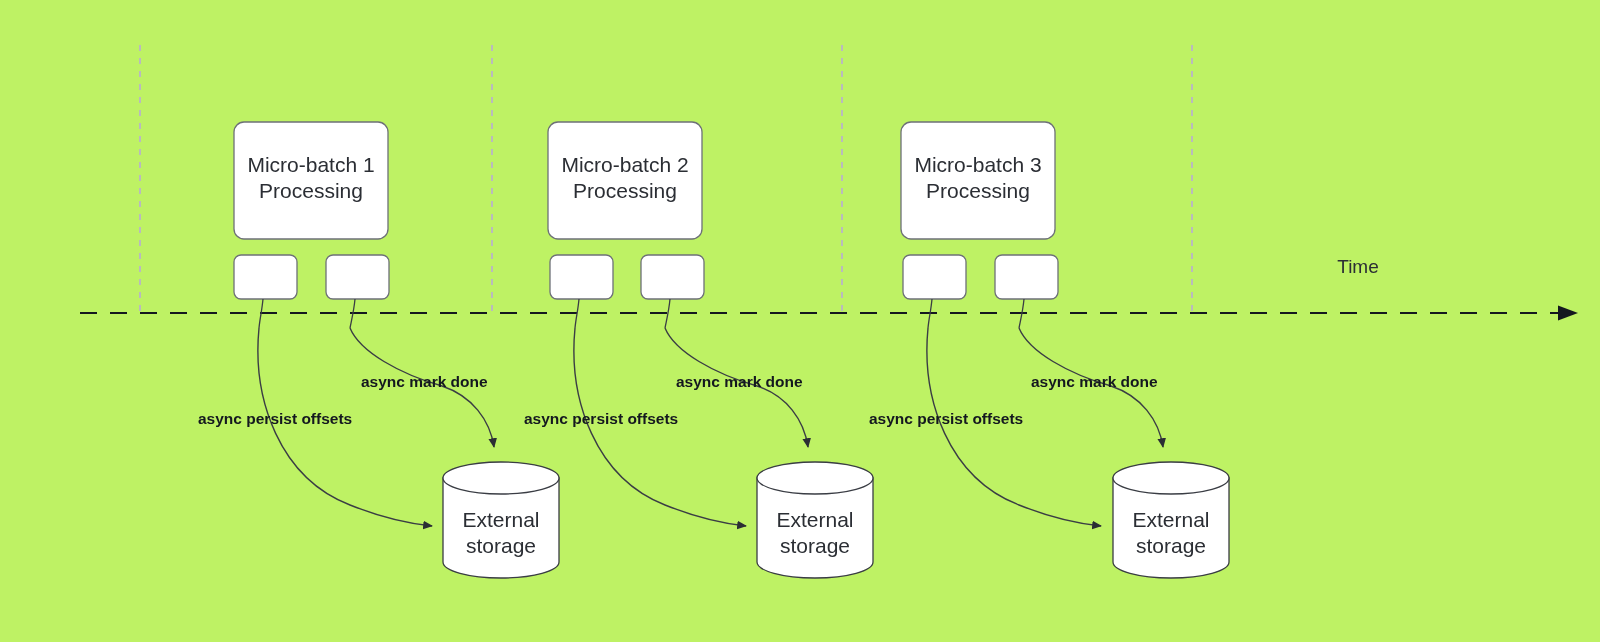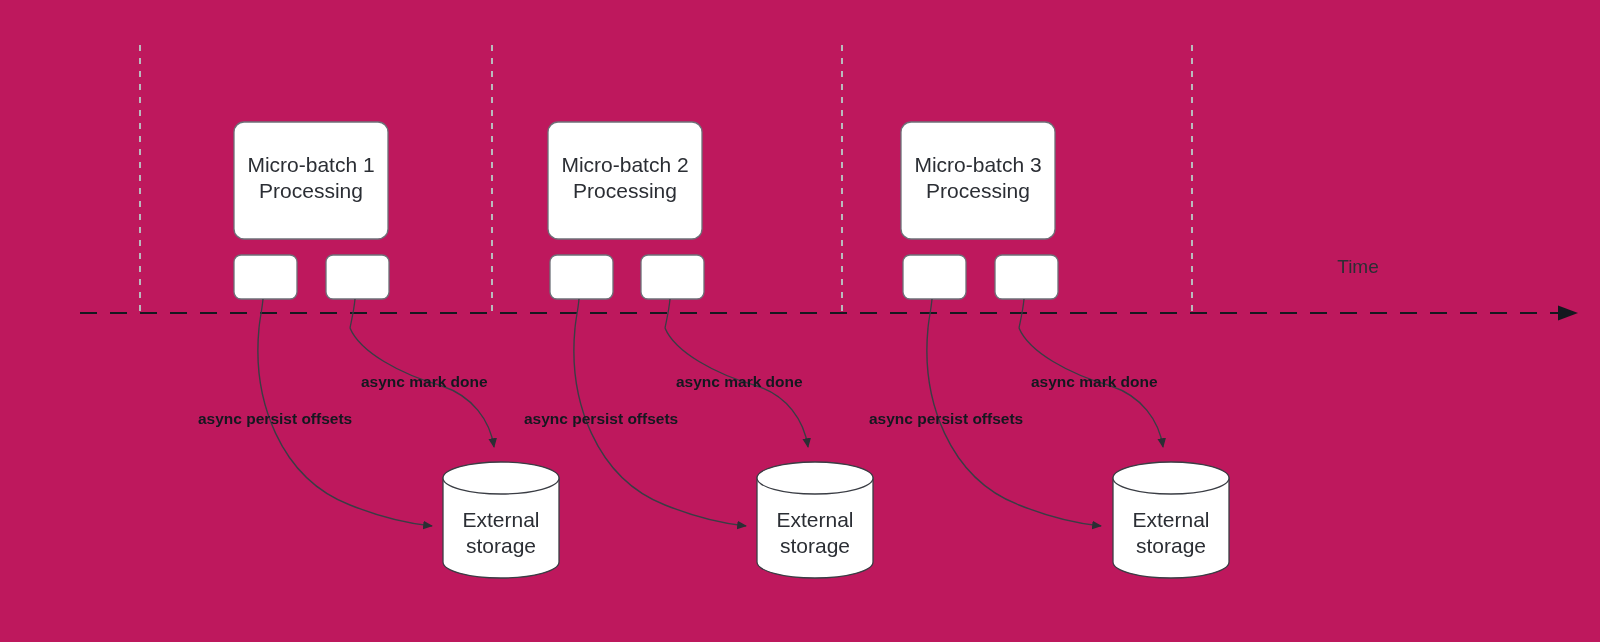--- a/index.html
+++ b/index.html
@@ -7,21 +7,21 @@
     padding: 0;
     background: #ffffff;
   }
   body {
     font-family: "Liberation Sans", sans-serif;
   }
   #canvas {
     position: relative;
     width: 1600px;
     height: 642px;
-    background: #be185d;
+    background: #bef264;
     overflow: hidden;
   }
   #diagram-svg {
     position: absolute;
     left: 0;
     top: 0;
     width: 1600px;
     height: 642px;
   }
   .box-text {

